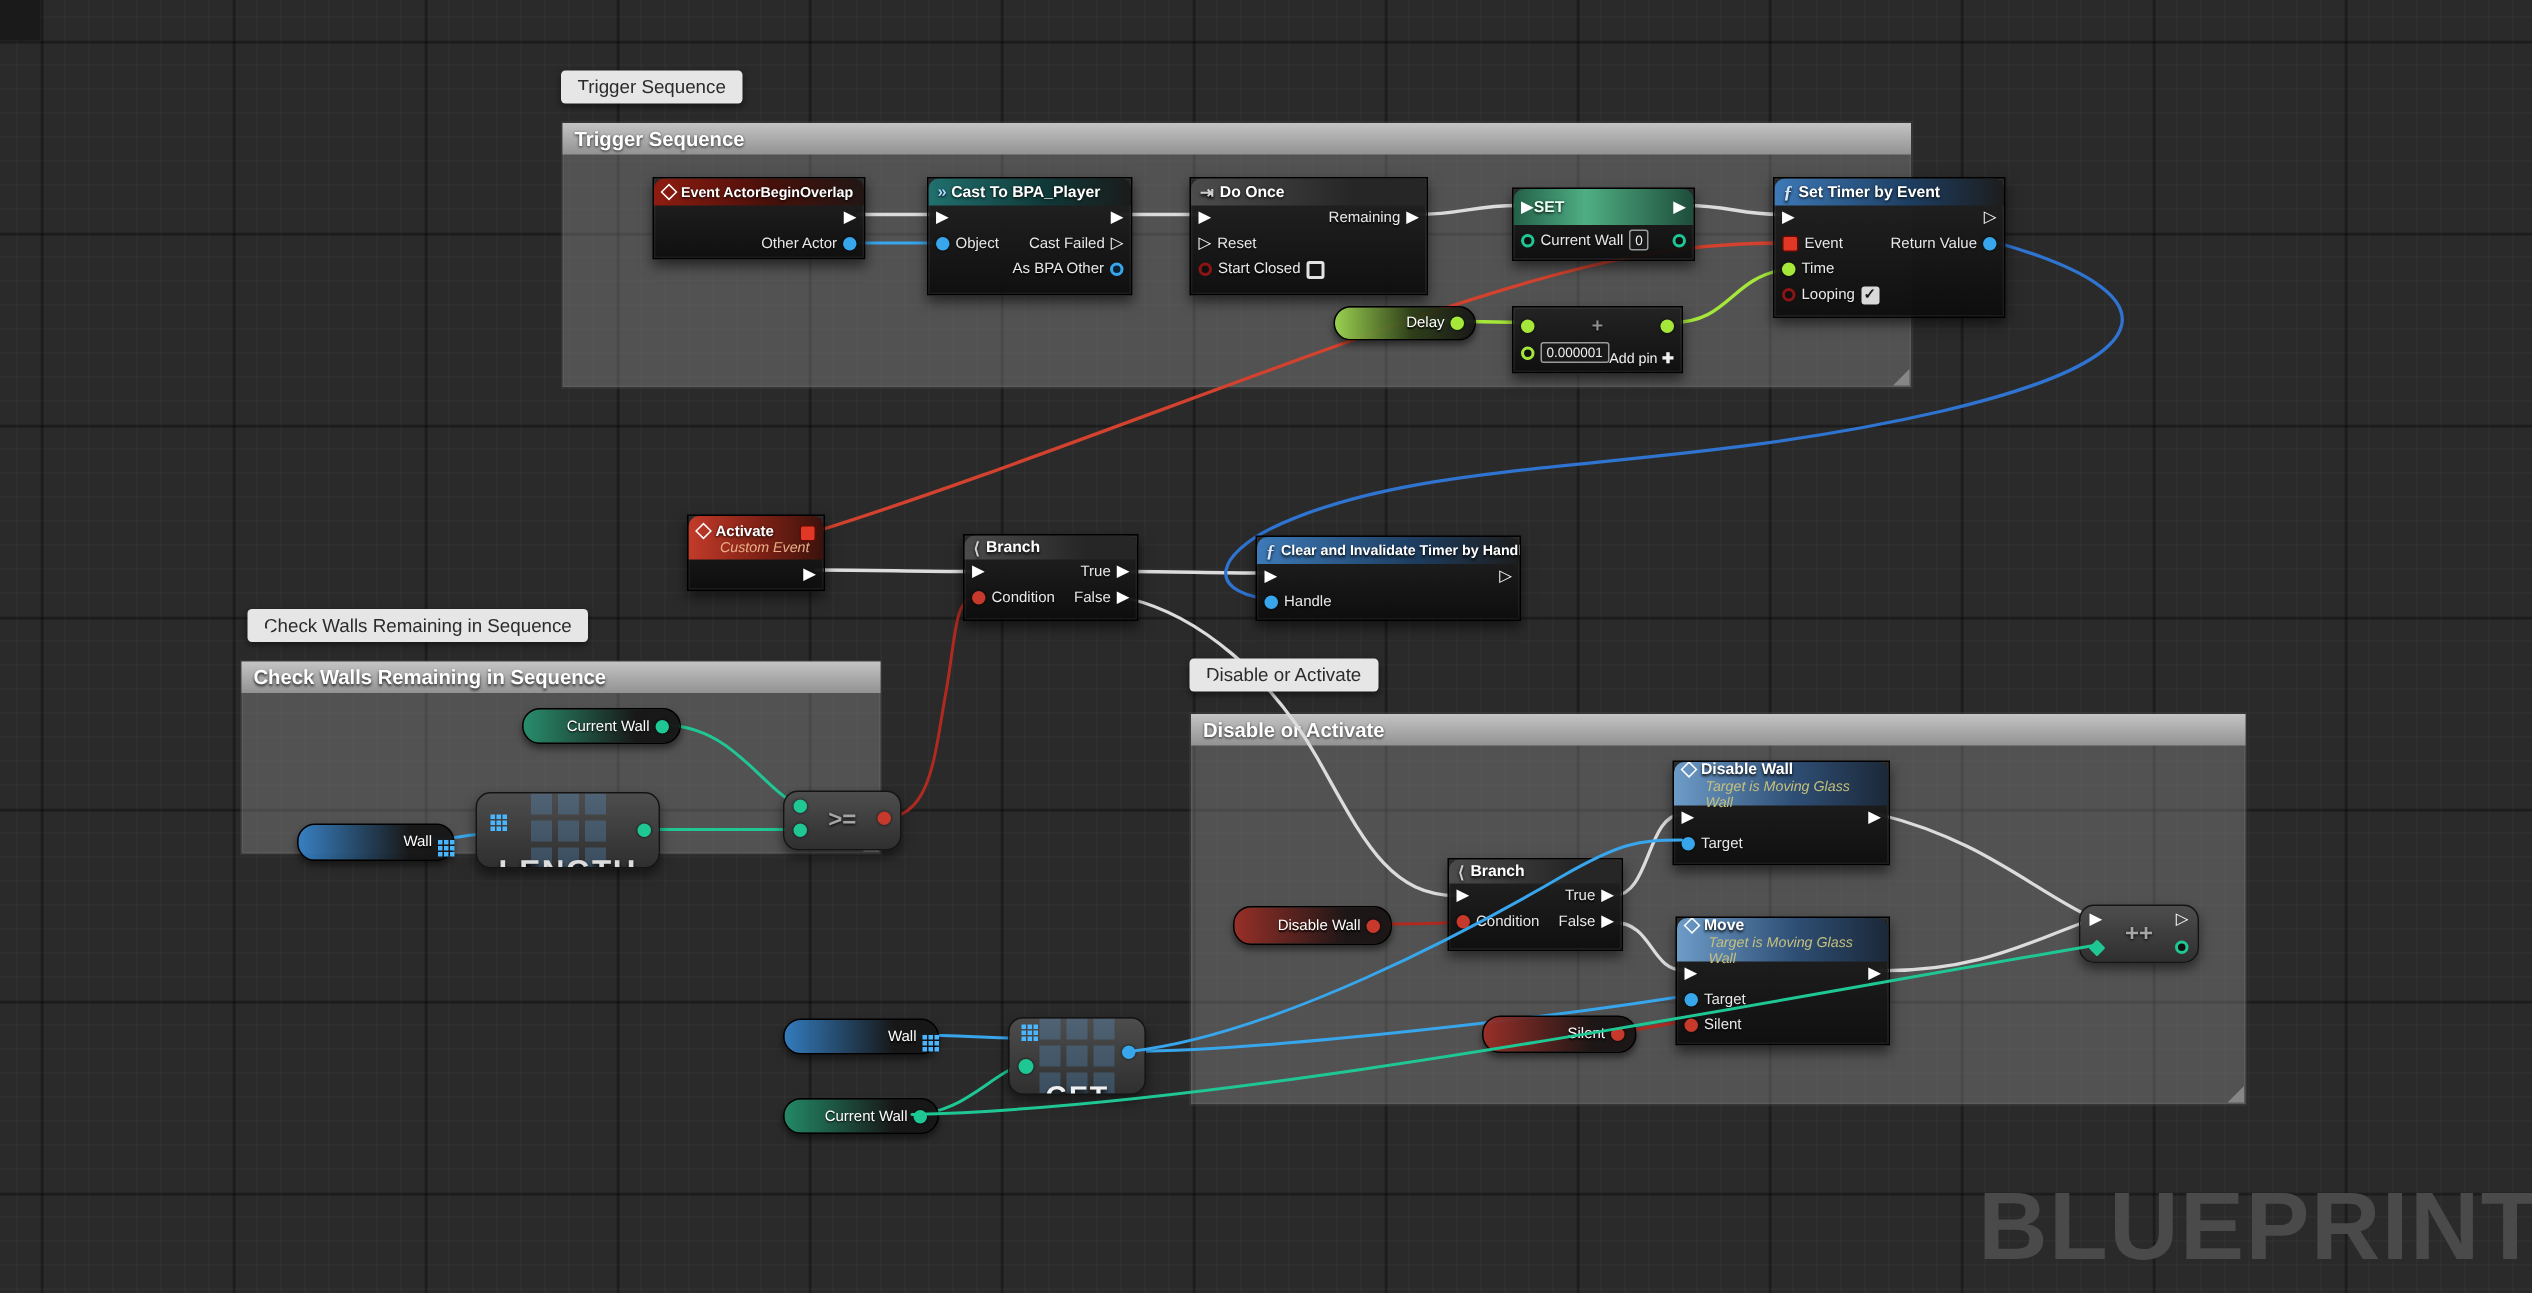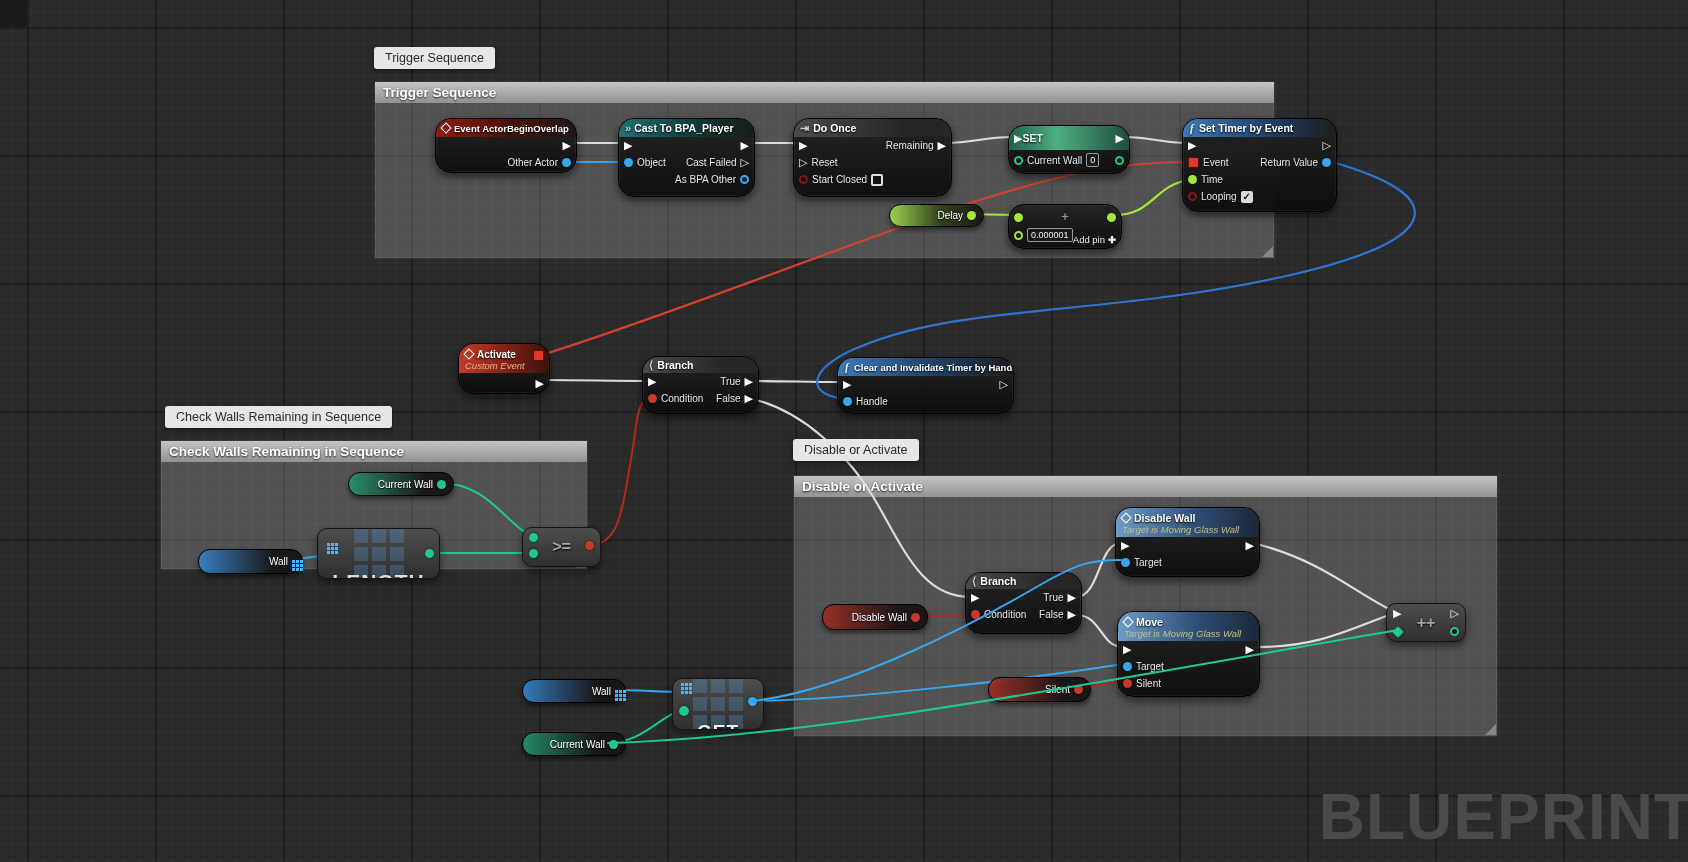--- a/index.html
+++ b/index.html
@@ -17,27 +17,27 @@
   .watermark{position:absolute;right:-6px;bottom:8px;font-size:64px;font-weight:bold;color:#4a4a4a;letter-spacing:1px;z-index:0;}
   
   .comment{position:absolute;background:rgba(163,163,163,0.33);border:1px solid rgba(0,0,0,0.35);z-index:1;box-shadow:0 0 0 1px rgba(255,255,255,0.06) inset;}
   .chead{height:21px;background:linear-gradient(180deg,#c4c4c4,#929292);display:flex;align-items:center;padding:0 8px;
      font-size:13.5px;font-weight:bold;color:#fff;text-shadow:0 1px 2px rgba(0,0,0,0.8);}
   .comment .rsz{position:absolute;right:1px;bottom:1px;width:0;height:0;border-left:11px solid transparent;border-bottom:11px solid rgba(255,255,255,0.3);}
   .bubble{position:absolute;background:#e6e6e6;color:#2b2b2b;font-size:12.5px;padding:4px 11px;border-radius:3px;z-index:6;box-shadow:0 2px 5px rgba(0,0,0,0.45);white-space:nowrap;}
   .bubble:after{content:"";position:absolute;left:8px;bottom:-8px;border:8px solid transparent;border-top:9px solid #e6e6e6;border-left-width:3px;border-right-width:6px;}
   
   .node{position:absolute;background:linear-gradient(180deg,rgba(34,34,34,0.97),rgba(12,12,12,0.95));
-    border:1px solid #000;border-radius:16px;box-shadow:0 4px 8px rgba(0,0,0,0.55), 0 0 0 1px rgba(255,255,255,0.05) inset;
+    border:1px solid #000;border-radius:0;box-shadow:0 4px 8px rgba(0,0,0,0.55), 0 0 0 1px rgba(255,255,255,0.05) inset;
     color:#e6e6e6;z-index:3;overflow:hidden;}
   .nhead{height:18px;display:flex;align-items:center;gap:4px;padding:0 6px;font-size:10.5px;font-weight:bold;color:#fff;
     text-shadow:0 1px 2px #000;white-space:nowrap;border-radius:7px 7px 0 0;}
   .nhead2{height:27px;display:flex;flex-direction:column;justify-content:center;padding:2px 6px 0 6px;border-radius:7px 7px 0 0;}
   .nh-line{display:flex;align-items:center;gap:4px;font-size:10.5px;font-weight:bold;color:#fff;text-shadow:0 1px 2px #000;white-space:nowrap;}
-  .sub{font-size:9.5px;font-style:italic;font-weight:normal;color:#c5c07e;margin-left:0;line-height:11px;}
+  .sub{font-size:9.5px;font-style:italic;font-weight:normal;color:#c5c07e;margin-left:15px;line-height:11px;}
   .hdr-red{background:linear-gradient(90deg,#8f1c10,#48100a 55%,#211715);}
   .hdr-redbright{background:linear-gradient(90deg,#c33b2a,#7c2014 55%,#3a120c);}
   .hdr-teal{background:linear-gradient(90deg,#20716f,#0f3736 60%,#1b1b1b);}
   .hdr-blue{background:linear-gradient(90deg,#3d7ab8,#1d3d60 60%,#1d1d1d);}
   .hdr-steel{background:linear-gradient(90deg,#6d9cc8,#2f4f76 55%,#1b2838);}
   .hdr-gray{background:linear-gradient(90deg,#4c4c4c,#262626 70%);}
   .hdr-set{background:linear-gradient(90deg,#236049,#4fae82 40%,#1e4d3b);height:24px;border-radius:7px 7px 0 0;display:flex;align-items:center;padding:0 5px;}
   .settl{flex:1;font-size:10.5px;font-weight:bold;color:#eafff4;text-shadow:0 1px 2px #000;}
   .nrow{display:flex;align-items:center;gap:4px;padding:0 5px;height:17px;}
   .pl{font-size:10px;color:#e8e8e8;text-shadow:0 1px 1px rgba(0,0,0,0.8);white-space:nowrap;}

